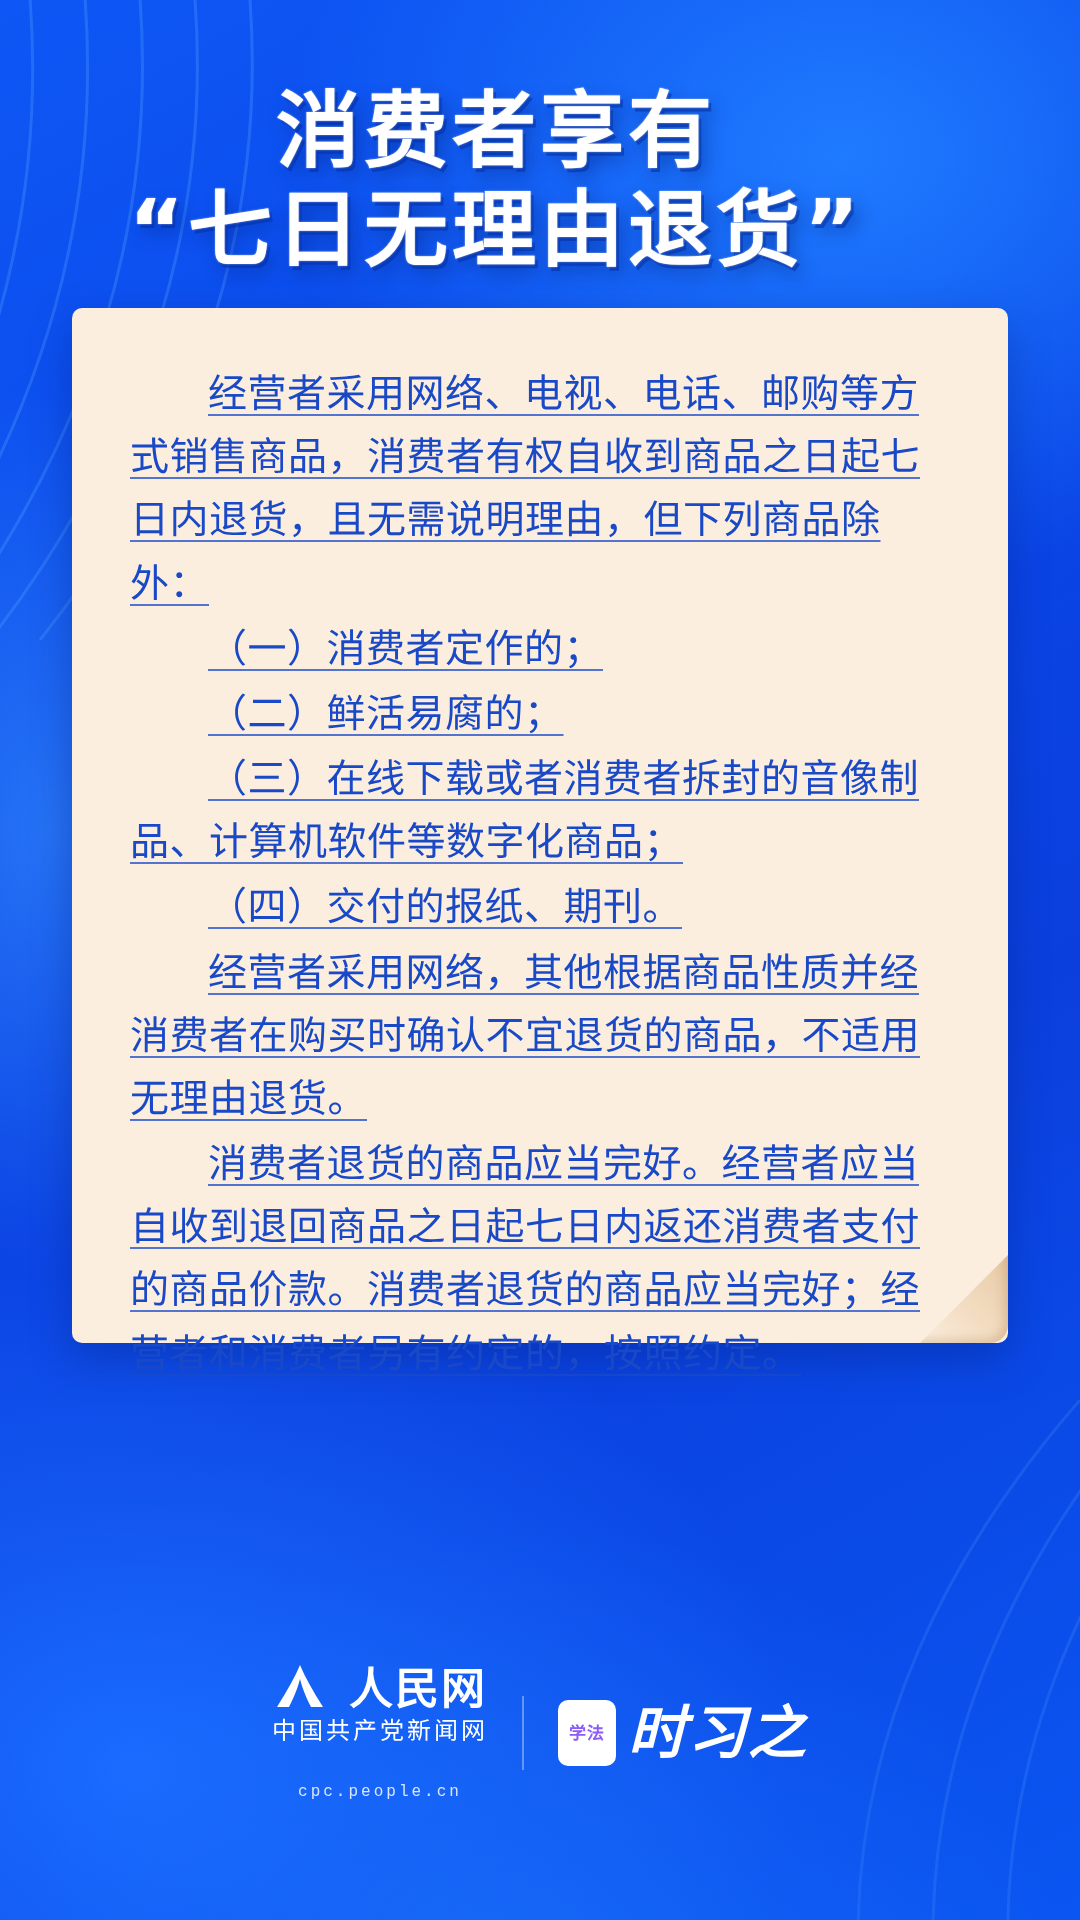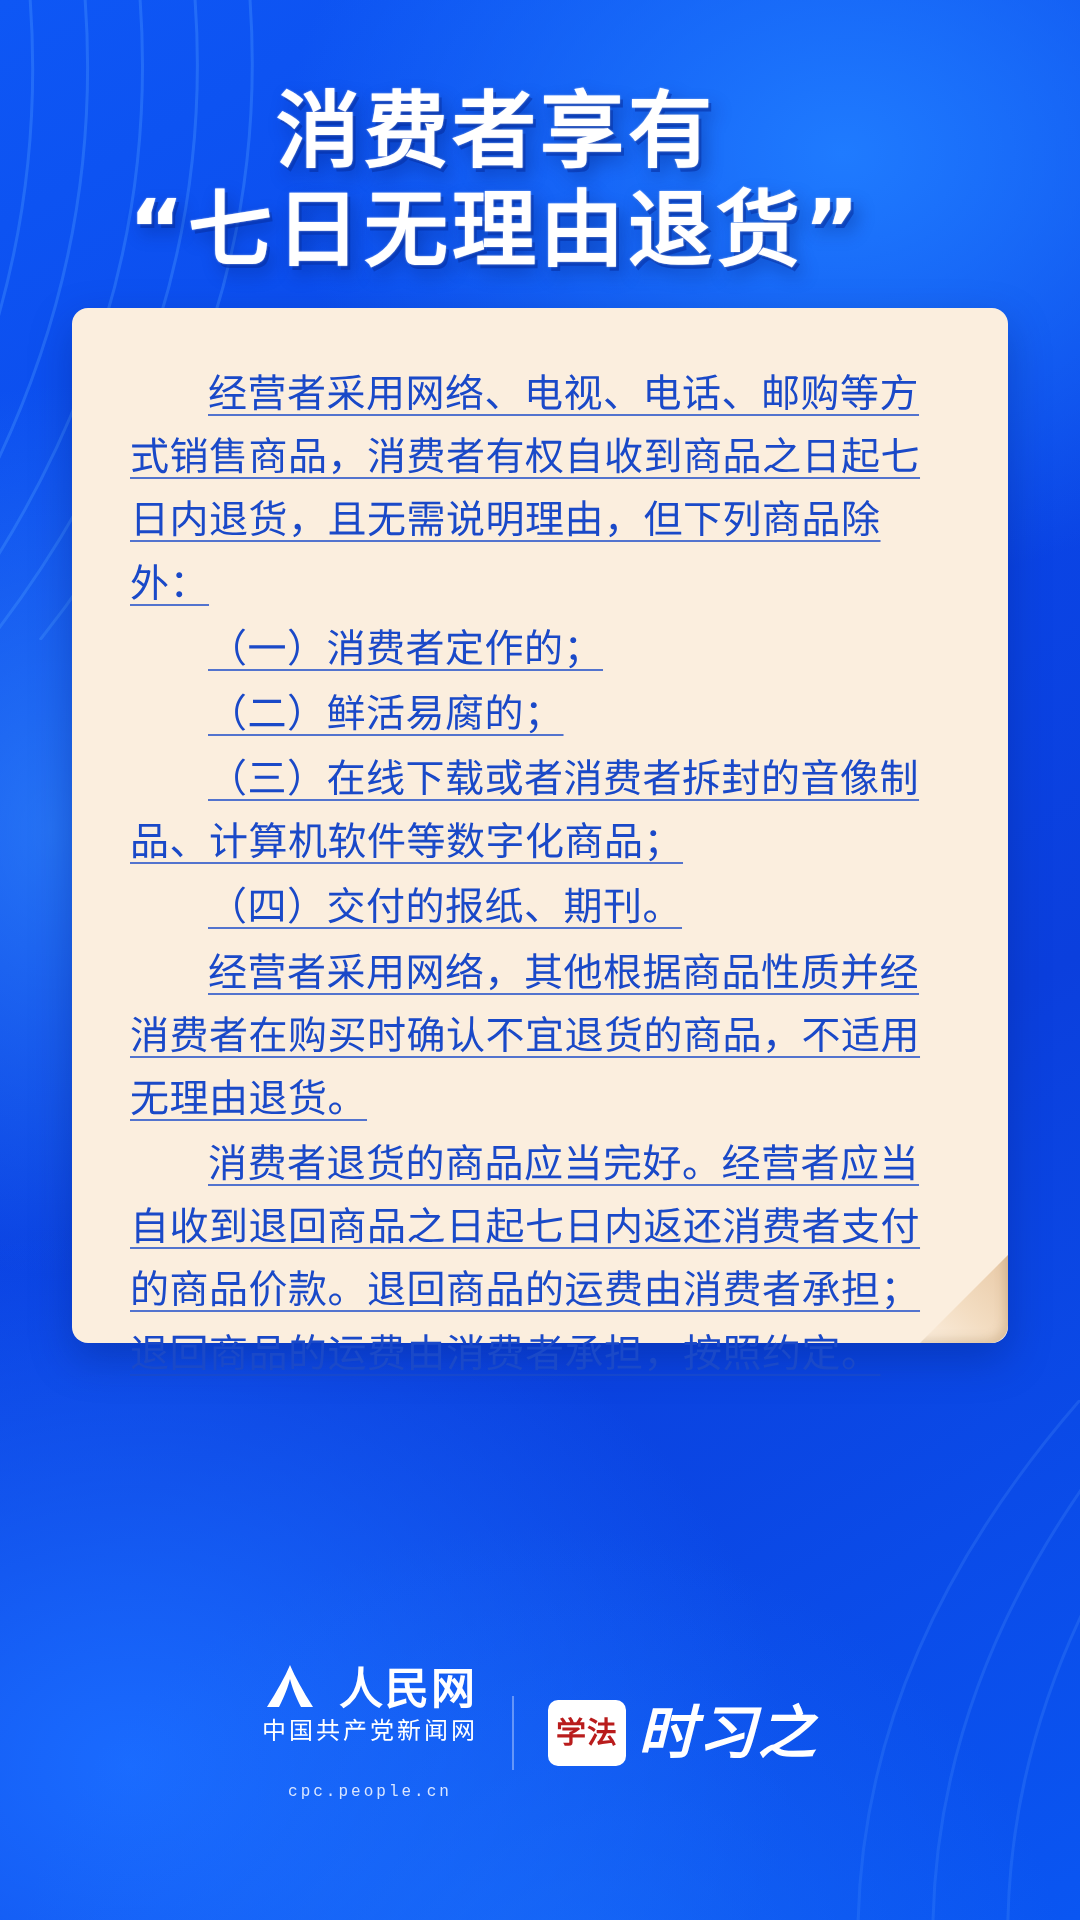--- a/index.html
+++ b/index.html
@@ -88,21 +88,21 @@
   }
 
   
   .card {
     position: absolute;
     left: 72px;
     top: 308px;
     width: 936px;
     height: 1035px;
     background: #fbeede;
-    border-radius: 16px;
+    border-radius: 10px;
     box-shadow: 0 16px 40px rgba(3, 32, 120, 0.35);
     z-index: 4;
   }
   .card-inner {
     padding: 54px 56px 40px 58px;
     box-sizing: border-box;
   }
   .para {
     font-family: "DejaVu Sans", "Liberation Sans", sans-serif;
     font-size: 39px;
@@ -183,28 +183,28 @@
     width: 2px;
     height: 74px;
     background: rgba(255,255,255,0.35);
   }
   .logo-xuexi {
     display: flex;
     align-items: center;
     gap: 12px;
   }
   .xuexi-badge {
-    width: 78px;
+    width: 58px;
     height: 66px;
     border-radius: 10px;
     background: #ffffff;
-    color: #b91c1c;
-    font-family: "DejaVu Sans", "Liberation Sans", sans-serif;
-    font-weight: bold;
-    font-size: 30px;
+    color: #8b5cf6;
+    font-family: "DejaVu Sans", "Liberation Sans", sans-serif;
+    font-weight: bold;
+    font-size: 17px;
     line-height: 30px;
     display: flex;
     flex-direction: column;
     align-items: center;
     justify-content: center;
     letter-spacing: 1px;
   }
   .xuexi-text {
     font-family: "DejaVu Sans", "Liberation Sans", sans-serif;
     font-weight: bold;
@@ -251,21 +251,21 @@
   </div>
 
   <div class="card">
     <div class="card-inner">
       <p class="para">经营者采用网络、电视、电话、邮购等方式销售商品，消费者有权自收到商品之日起七日内退货，且无需说明理由，但下列商品除外：</p>
       <p class="para item">（一）消费者定作的；</p>
       <p class="para item">（二）鲜活易腐的；</p>
       <p class="para item">（三）在线下载或者消费者拆封的音像制品、计算机软件等数字化商品；</p>
       <p class="para item">（四）交付的报纸、期刊。</p>
       <p class="para">经营者采用网络，其他根据商品性质并经消费者在购买时确认不宜退货的商品，不适用无理由退货。</p>
-      <p class="para">消费者退货的商品应当完好。经营者应当自收到退回商品之日起七日内返还消费者支付的商品价款。退回商品的运费由消费者承担；退回商品的运费由消费者承担，按照约定。</p>
+      <p class="para">消费者退货的商品应当完好。经营者应当自收到退回商品之日起七日内返还消费者支付的商品价款。消费者退货的商品应当完好；经营者和消费者另有约定的，按照约定。</p>
     </div>
     <div class="fold"></div>
   </div>
 
   <div class="footer">
     <div class="logo-people">
       <div class="mark">
         <svg width="54" height="48" viewBox="0 0 54 48" aria-hidden="true">
           <path d="M27 2 C22 14, 14 28, 4 44 L16 44 C22 32, 25 24, 27 16 C29 24, 32 32, 38 44 L50 44 C40 28, 32 14, 27 2 Z" fill="#ffffff"></path>
         </svg>

